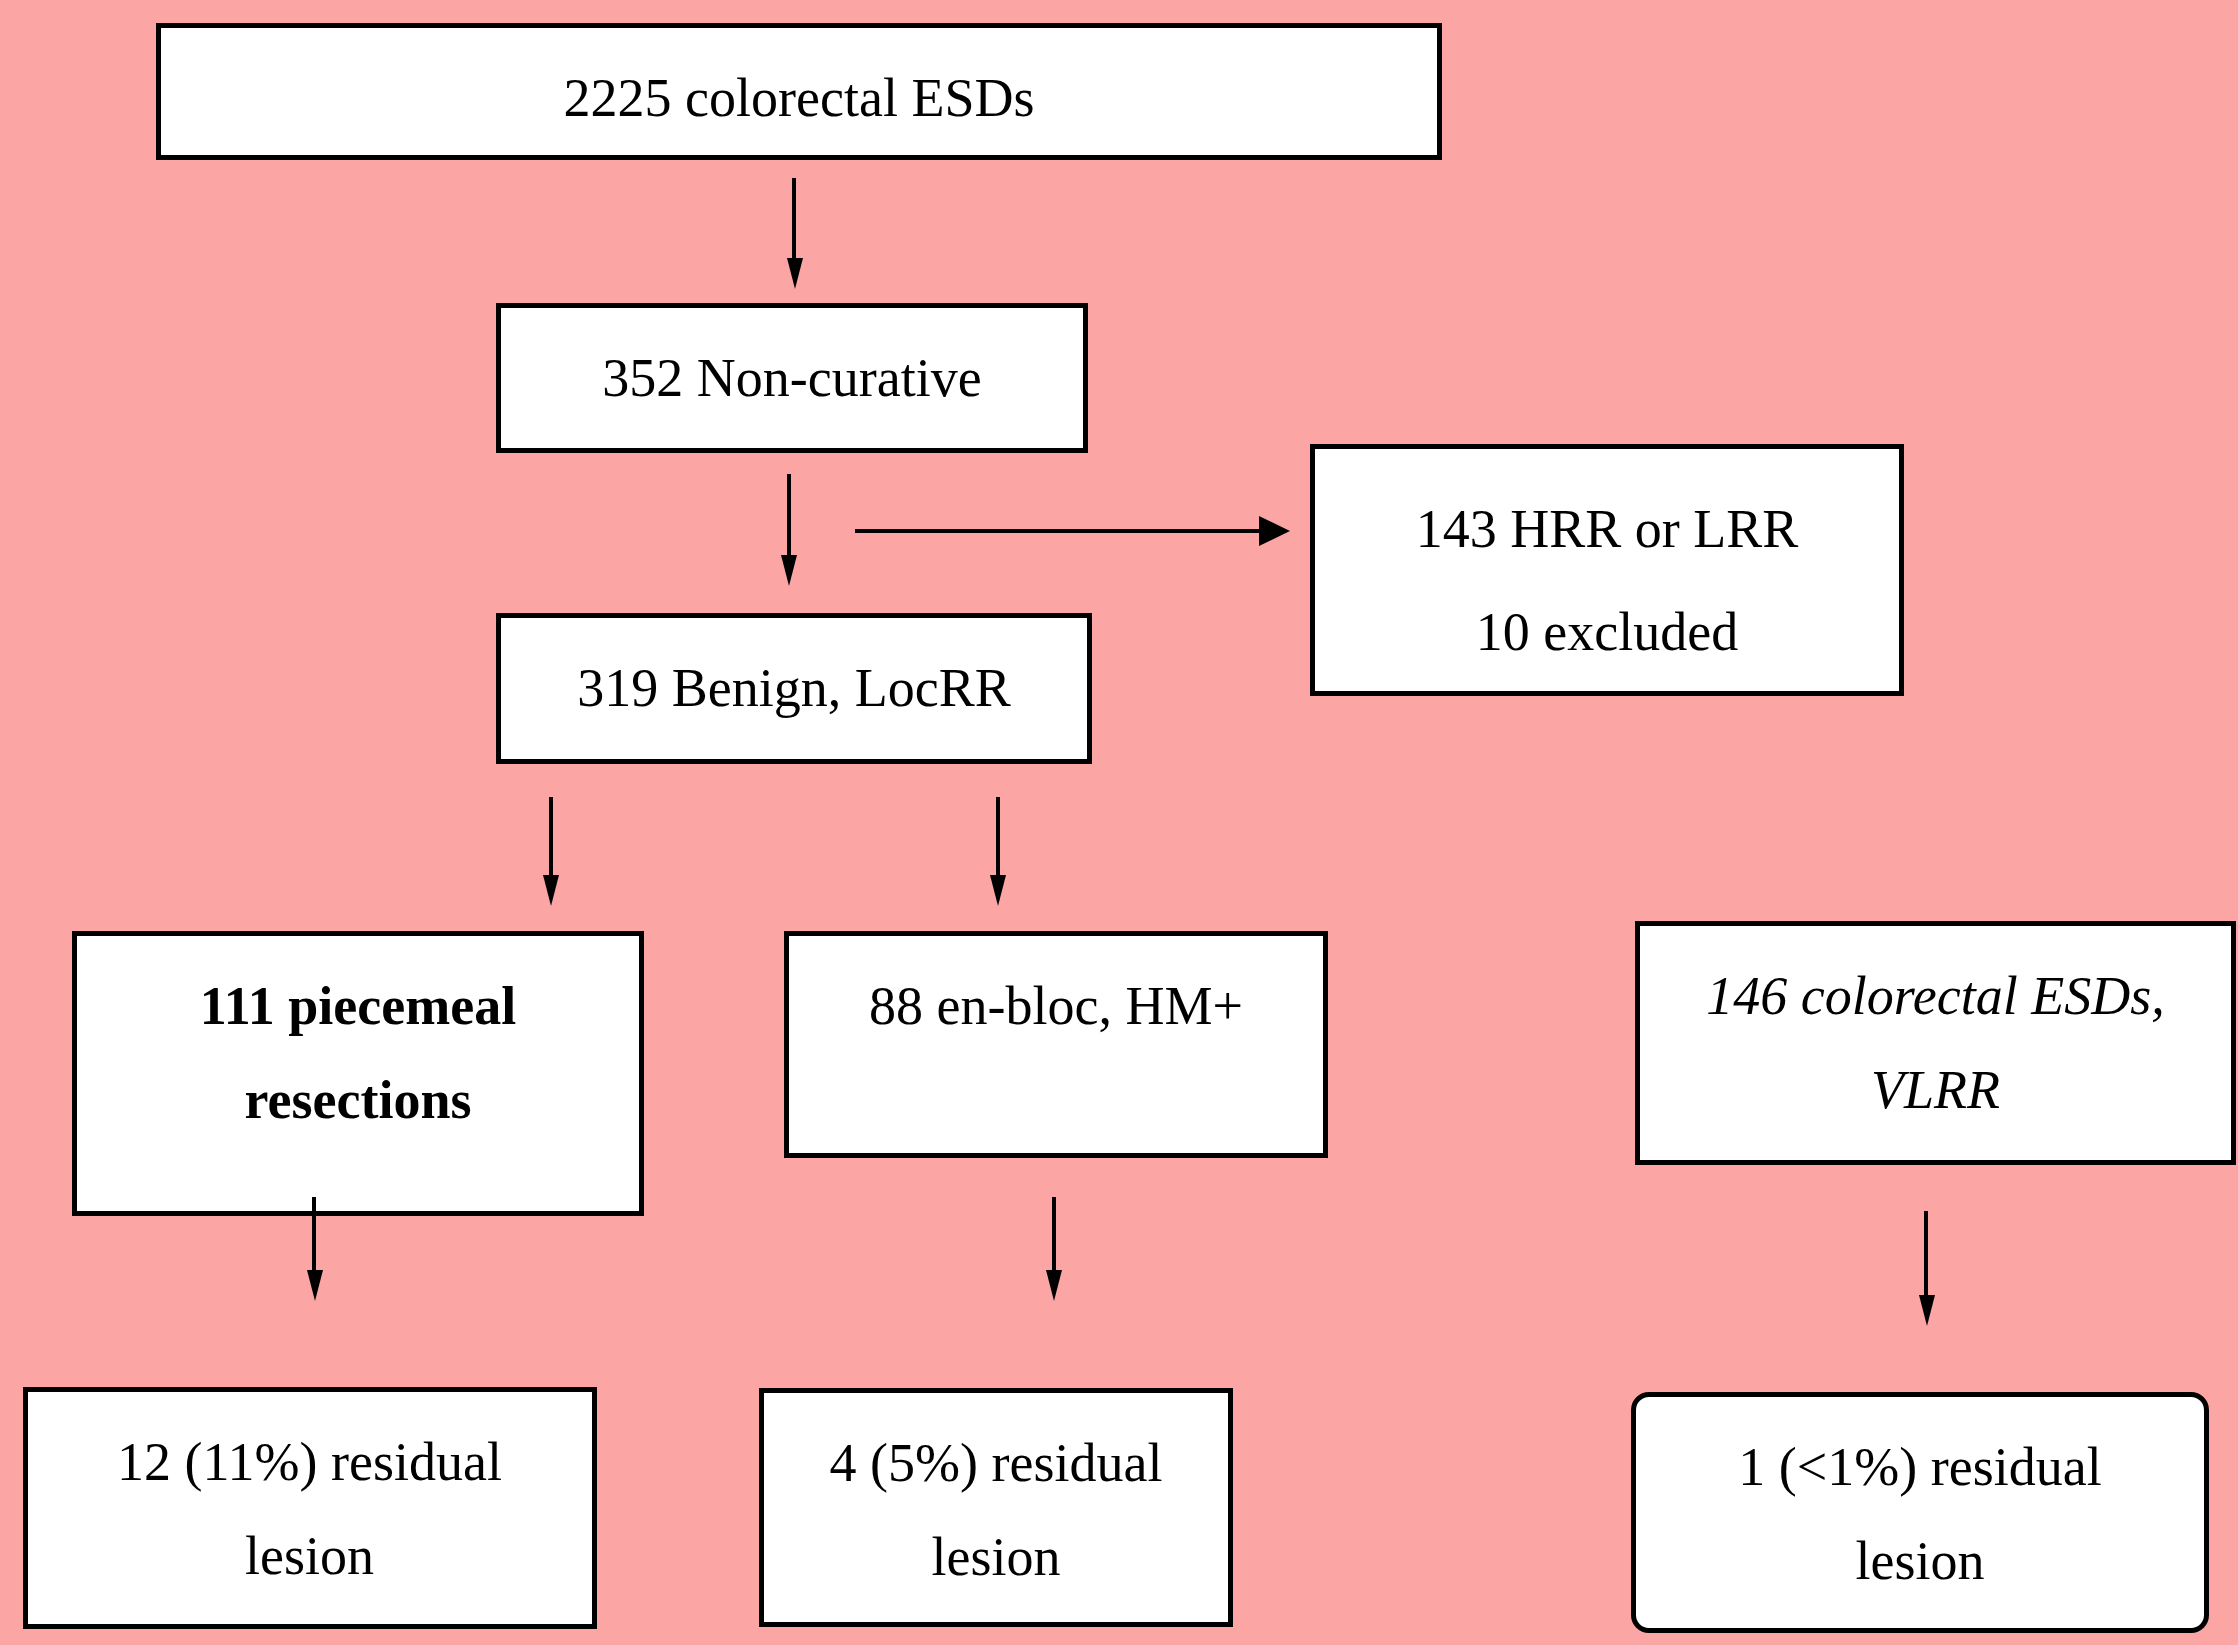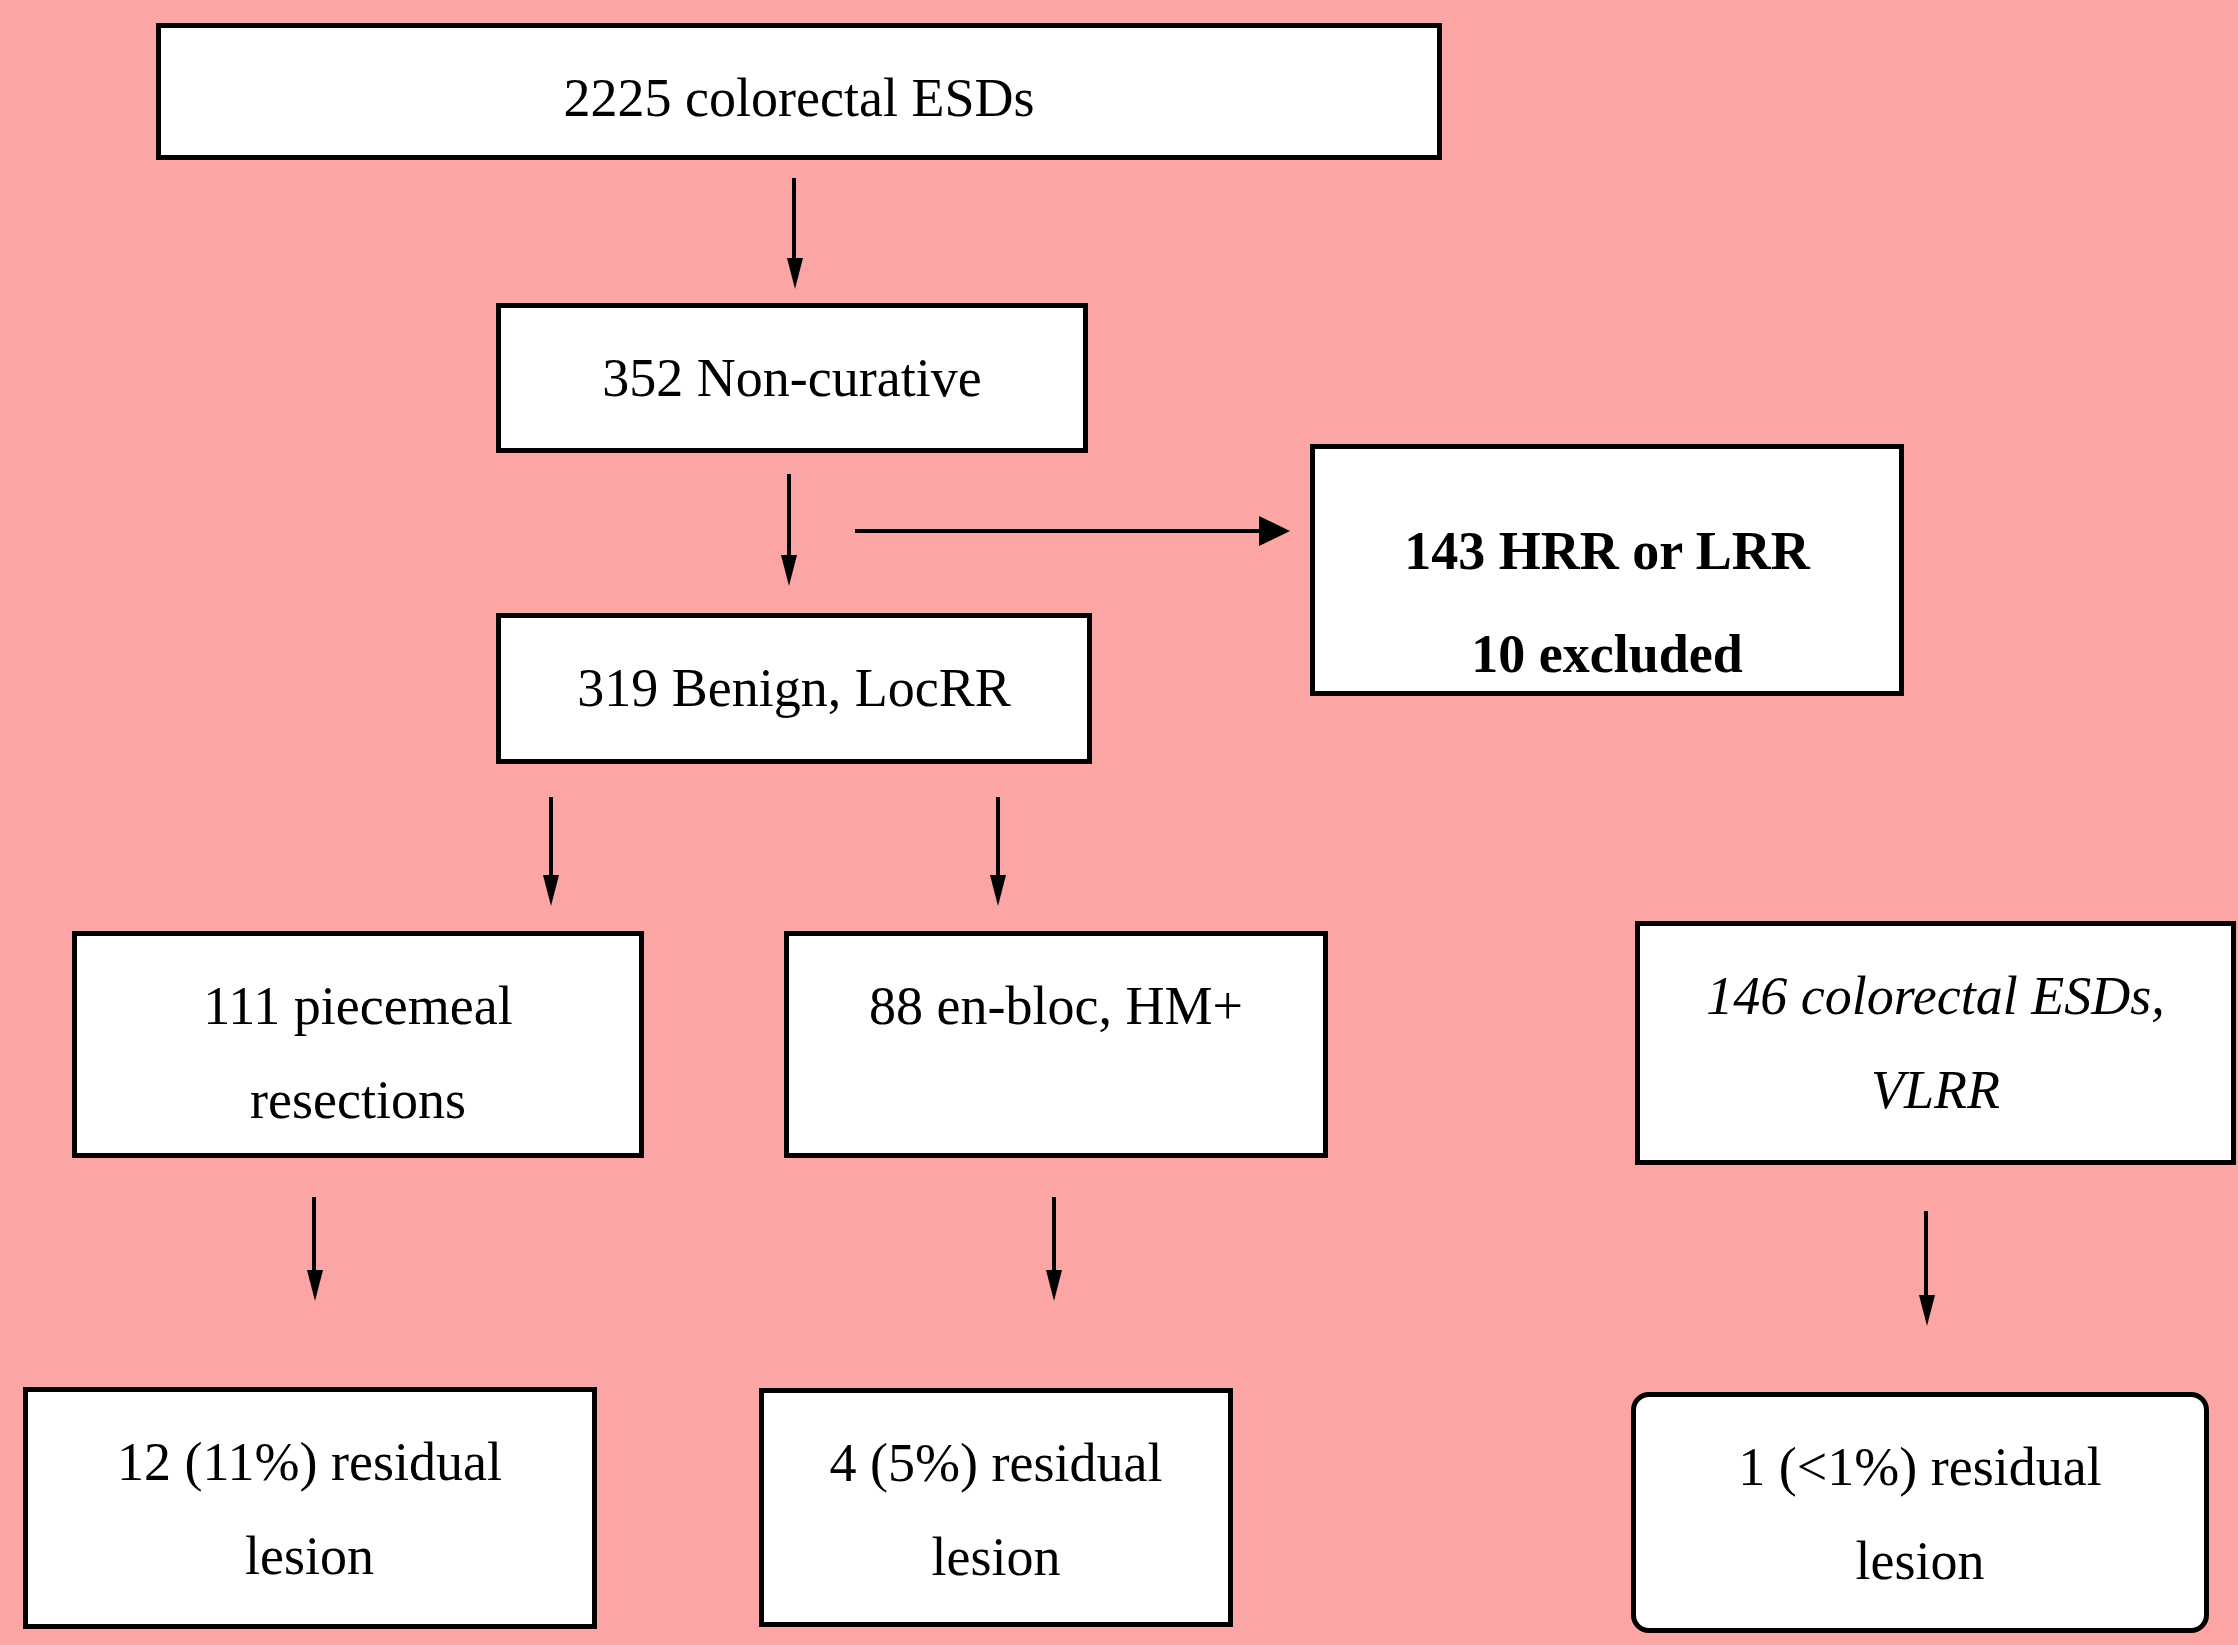--- a/index.html
+++ b/index.html
@@ -20,23 +20,22 @@
     position: absolute;
     box-sizing: border-box;
     border: 5.6px solid #000000;
     background: #ffffff;
     text-align: center;
     font-size: 54px;
     line-height: 94px;
     padding-top: 22.5px;
   }
   .box.tall {
-    padding-top: 51px;
+    padding-top: 29px;
     line-height: 103px;
-    font-weight: bold;
   }
   .ln {
     white-space: nowrap;
   }
   .vshaft {
     position: absolute;
     width: 4.4px;
     background: #000000;
   }
   .vhead {
@@ -91,21 +90,21 @@
   <div class="box" style="left:496px; top:613px; width:596px; height:151px;">
     <div class="ln">319 Benign, LocRR</div>
   </div>
 
   <div class="vshaft" style="left:549px; top:797px; height:79px;"></div>
   <div class="vhead" style="left:543px; top:875px;"></div>
 
   <div class="vshaft" style="left:996px; top:797px; height:79px;"></div>
   <div class="vhead" style="left:990px; top:875px;"></div>
 
-  <div class="box" style="left:72px; top:931px; width:572px; height:227px;">
+  <div class="box" style="left:72px; top:931px; width:572px; height:285px;font-weight:bold;">
     <div class="ln">111 piecemeal</div>
     <div class="ln">resections</div>
   </div>
 
   <div class="box" style="left:784px; top:931px; width:544px; height:227px;">
     <div class="ln">88 en-bloc, HM+</div>
   </div>
 
   <div class="box" style="left:1635px; top:921px; width:601px; height:244px;font-style:italic;">
     <div class="ln">146 colorectal ESDs,</div>

